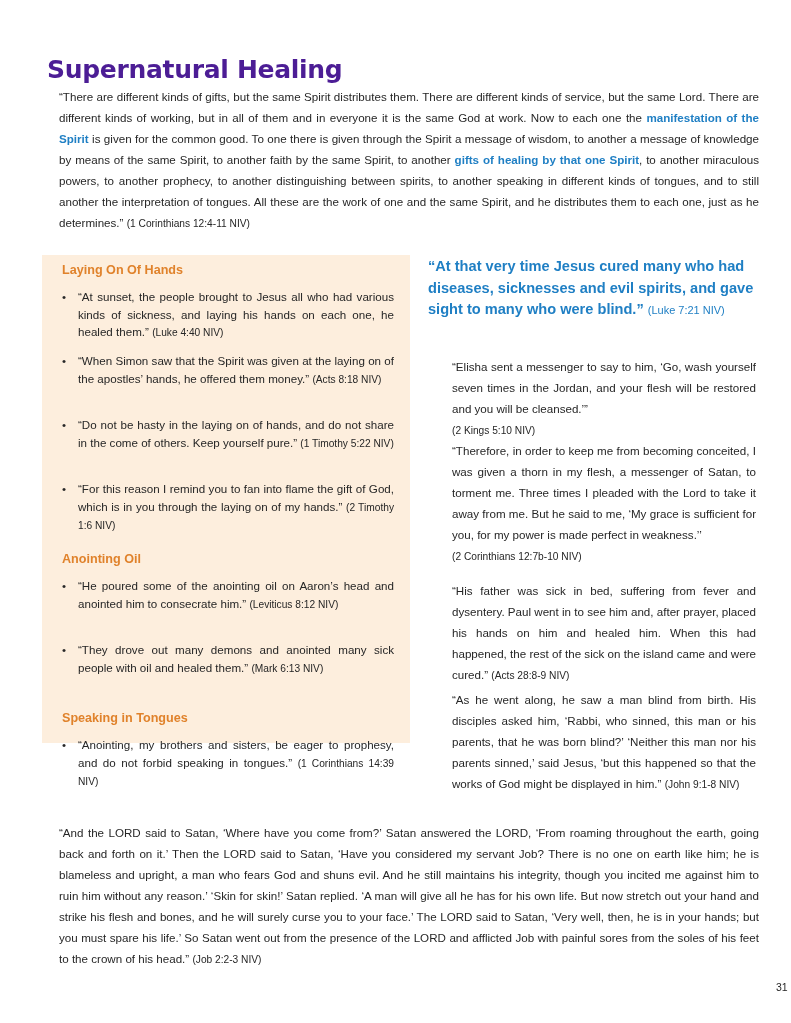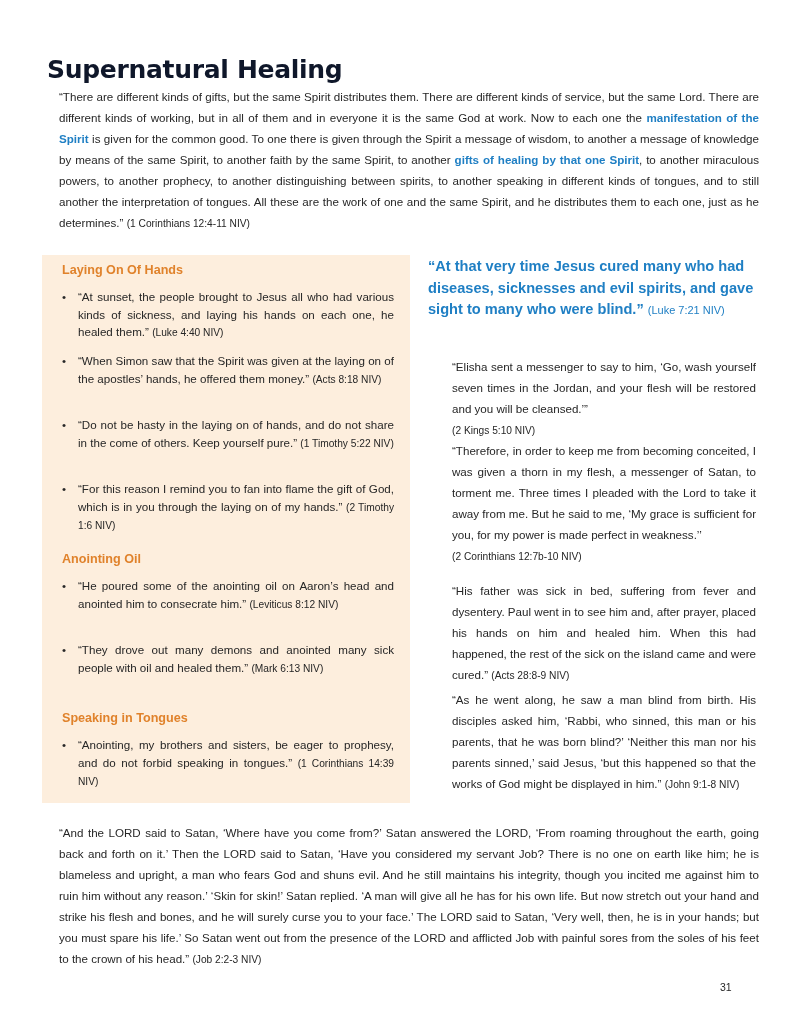--- a/index.html
+++ b/index.html
@@ -1,35 +1,35 @@
 <!DOCTYPE html>
 <html><head>
   <meta charset="utf-8">
   <style>
     html, body { margin: 0; padding: 0; background: #ffffff; }
     body { width: 791px; height: 1023px; position: relative; overflow: hidden;
       font-family: "Liberation Sans", sans-serif; color: #262626; }
     .title { position: absolute; left: 47px; top: 38px; font-size: 25px; font-weight: bold;
-      color: #0f172a; font-family: "DejaVu Sans", sans-serif; letter-spacing: -0.3px; }
+      color: #4c1d95; font-family: "DejaVu Sans", sans-serif; letter-spacing: -0.3px; }
     .para { font-size: 11.6px; line-height: 21px; text-align: justify; margin-left: 12px; }
     .intro { position: absolute; left: 47px; top: 86px; width: 700px; }
     .hl { color: #1f7fc4; font-weight: bold; }
     .ref { font-size: 10.2px; }
-    .box { position: absolute; left: 42px; top: 255px; width: 368px; height: 548px;
+    .box { position: absolute; left: 42px; top: 255px; width: 368px; height: 488px;
       background: #fdeedd; }
     .box-h { position: absolute; left: 20px; font-size: 12.6px; font-weight: bold; color: #e0822b; }
     .bl { position: absolute; left: 20px; width: 332px; font-size: 11.6px; line-height: 17.6px; }
     .bl .dot { position: absolute; left: 0; top: 0; }
     .bl .txt { margin-left: 16px; text-align: justify; display: block; }
     .right { position: absolute; left: 440px; width: 304px; }
     .pull { position: absolute; left: 428px; top: 256px; width: 330px; 
       color: #1f7fc4; font-weight: bold; font-size: 14.6px; line-height: 21.6px; }
     .pull .ref { font-weight: normal; font-size: 11px; }
     .job { position: absolute; left: 47px; top: 822px; width: 700px; }
-    .page-num { position: absolute; left: 720px; top: 981px; font-size: 10.5px; }
+    .page-num { position: absolute; left: 776px; top: 981px; font-size: 10.5px; }
   </style>
 </head>
 <body>
 
 <h1 class="title">Supernatural Healing</h1>
 
 <div class="para intro">
   <span>“There are different kinds of gifts, but the same Spirit distributes them. There are different kinds of service, but the same Lord. There are different kinds of working, but in all of them and in everyone it is the same God at work. Now to each one the </span><span class="hl">manifestation of the Spirit</span><span> is given for the common good. To one there is given through the Spirit a message of wisdom, to another a message of knowledge by means of the same Spirit, to another faith by the same Spirit, to another </span><span class="hl">gifts of healing by that one Spirit</span><span>, to another miraculous powers, to another prophecy, to another distinguishing between spirits, to another speaking in different kinds of tongues, and to still another the interpretation of tongues. All these are the work of one and the same Spirit, and he distributes them to each one, just as he determines.”</span>
   <span class="ref">(1 Corinthians 12:4-11 NIV)</span>
 </div>

